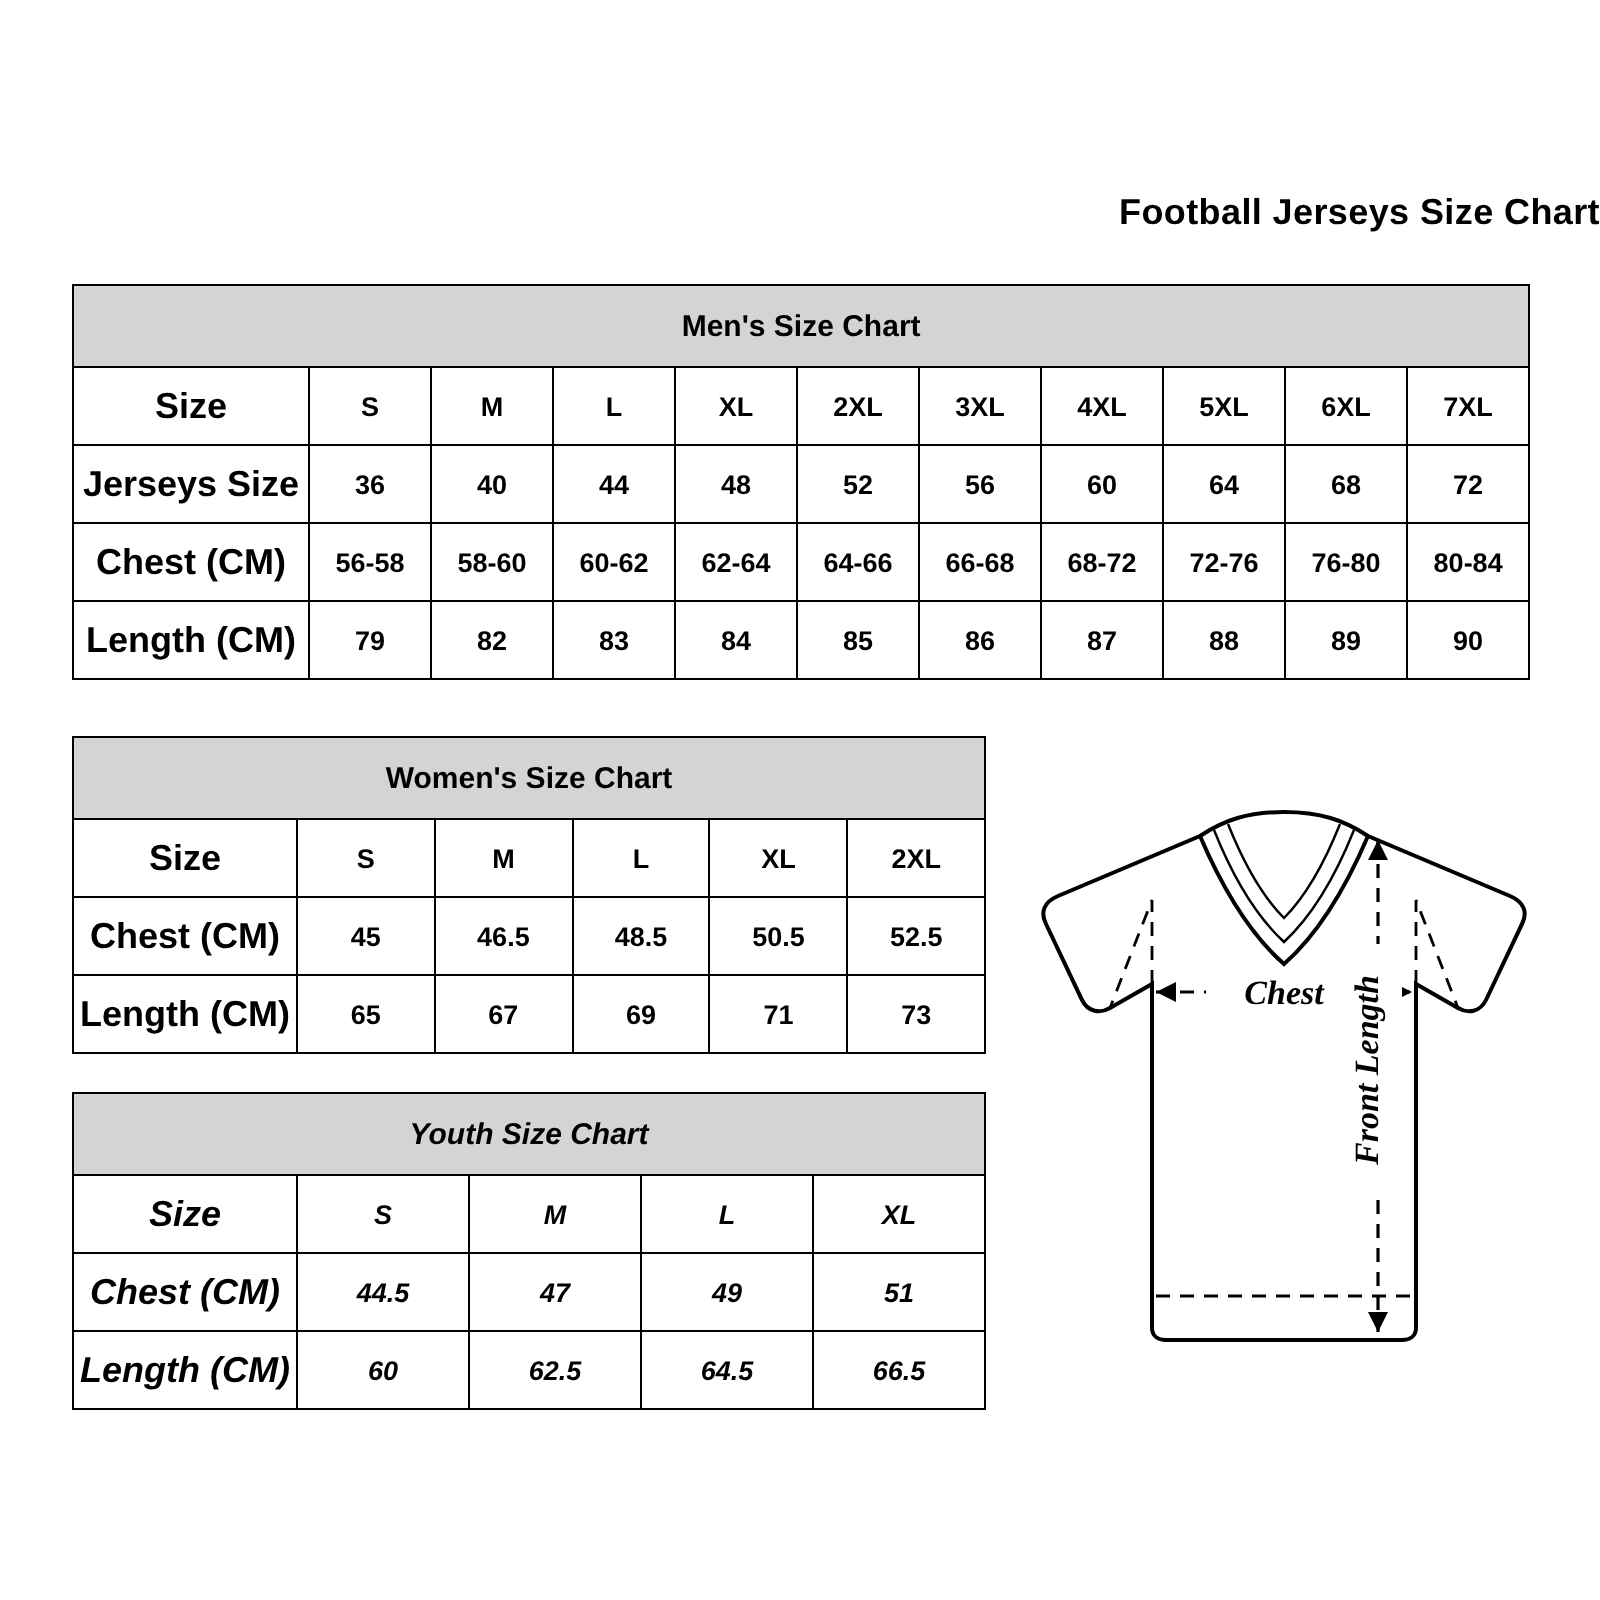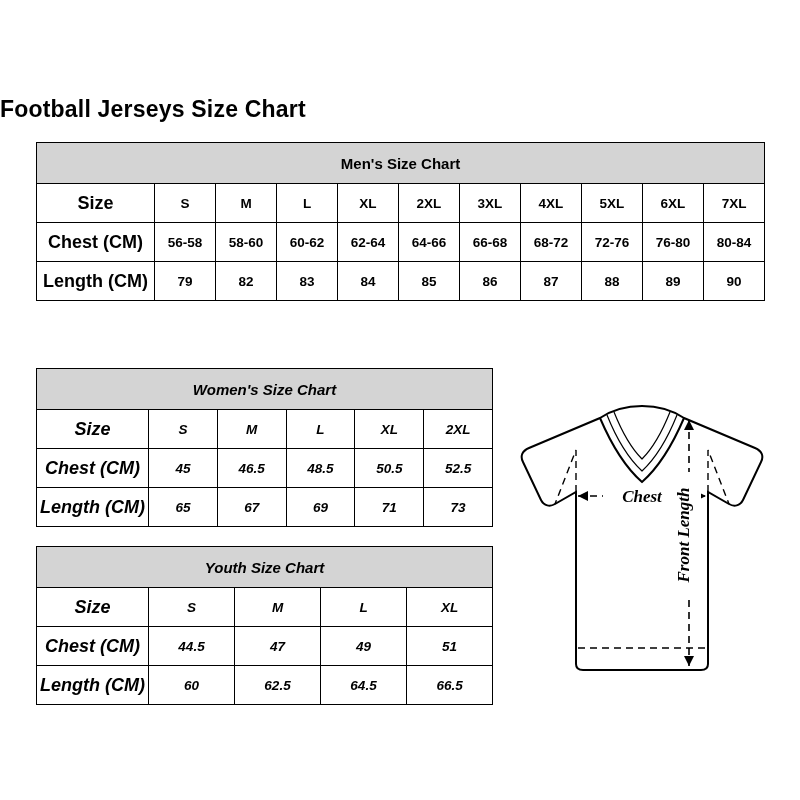--- a/index.html
+++ b/index.html
@@ -13,22 +13,22 @@
     font-family: "Liberation Sans", sans-serif;
     color: #000000;
     position: relative;
     overflow: hidden;
   }
   #page-title {
     position: absolute;
     top: 96px;
     left: 0;
     width: 800px;
-    text-align: left;
-    font-size: 23px;
+    text-align: right;
+    font-size: 18px;
     font-weight: bold;
     letter-spacing: 0.2px;
   }
 
   table.size-table {
     border-collapse: collapse;
     table-layout: fixed;
     background: #ffffff;
   }
   table.size-table td,
@@ -64,21 +64,21 @@
   #mens-table { width: 728px; }
   #mens-table col.c0 { width: 118px; }
   #mens-table col.cx { width: 61px; }
 
   
   #womens-wrap {
     position: absolute;
     left: 36px;
     top: 368px;
   }
-  #womens-table { width: 456px; font-style: italic; }
+  #womens-table { width: 456px; }
   #womens-table col.c0 { width: 112px; }
   #womens-table col.cx { width: 68.8px; }
 
   
   #youth-wrap {
     position: absolute;
     left: 36px;
     top: 546px;
   }
   #youth-table { width: 456px; font-style: italic; }
@@ -130,20 +130,33 @@
         <td class="size-head">S</td>
         <td class="size-head">M</td>
         <td class="size-head">L</td>
         <td class="size-head">XL</td>
         <td class="size-head">2XL</td>
         <td class="size-head">3XL</td>
         <td class="size-head">4XL</td>
         <td class="size-head">5XL</td>
         <td class="size-head">6XL</td>
         <td class="size-head">7XL</td>
+      </tr>
+      <tr>
+        <td class="row-label">Jerseys Size</td>
+        <td>36</td>
+        <td>40</td>
+        <td>44</td>
+        <td>48</td>
+        <td>52</td>
+        <td>56</td>
+        <td>60</td>
+        <td>64</td>
+        <td>68</td>
+        <td>72</td>
       </tr>
       <tr>
         <td class="row-label">Chest (CM)</td>
         <td>56-58</td>
         <td>58-60</td>
         <td>60-62</td>
         <td>62-64</td>
         <td>64-66</td>
         <td>66-68</td>
         <td>68-72</td>

